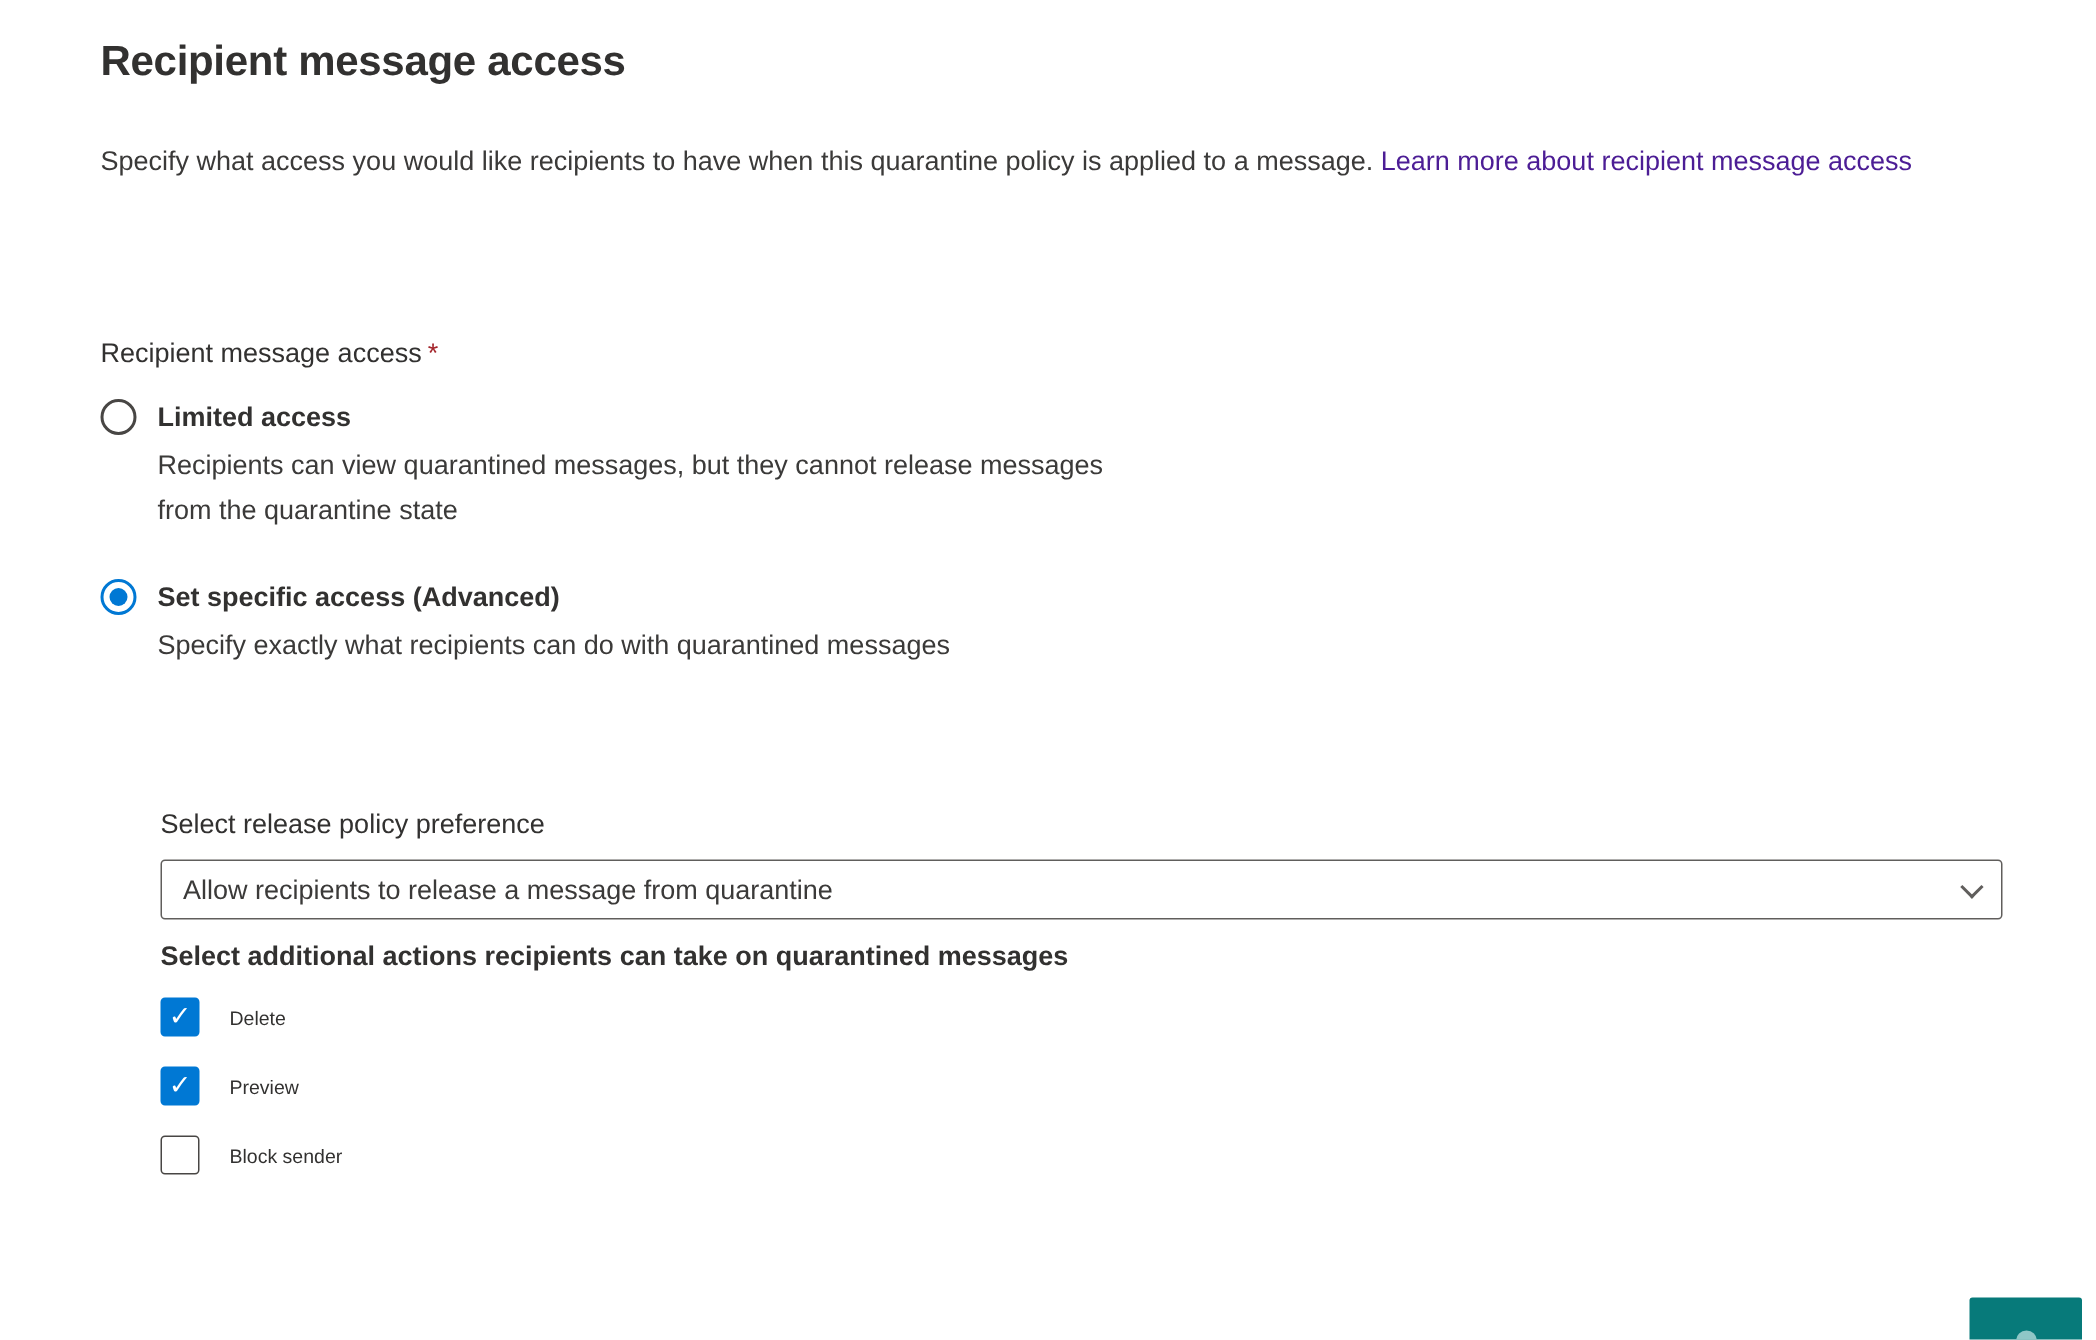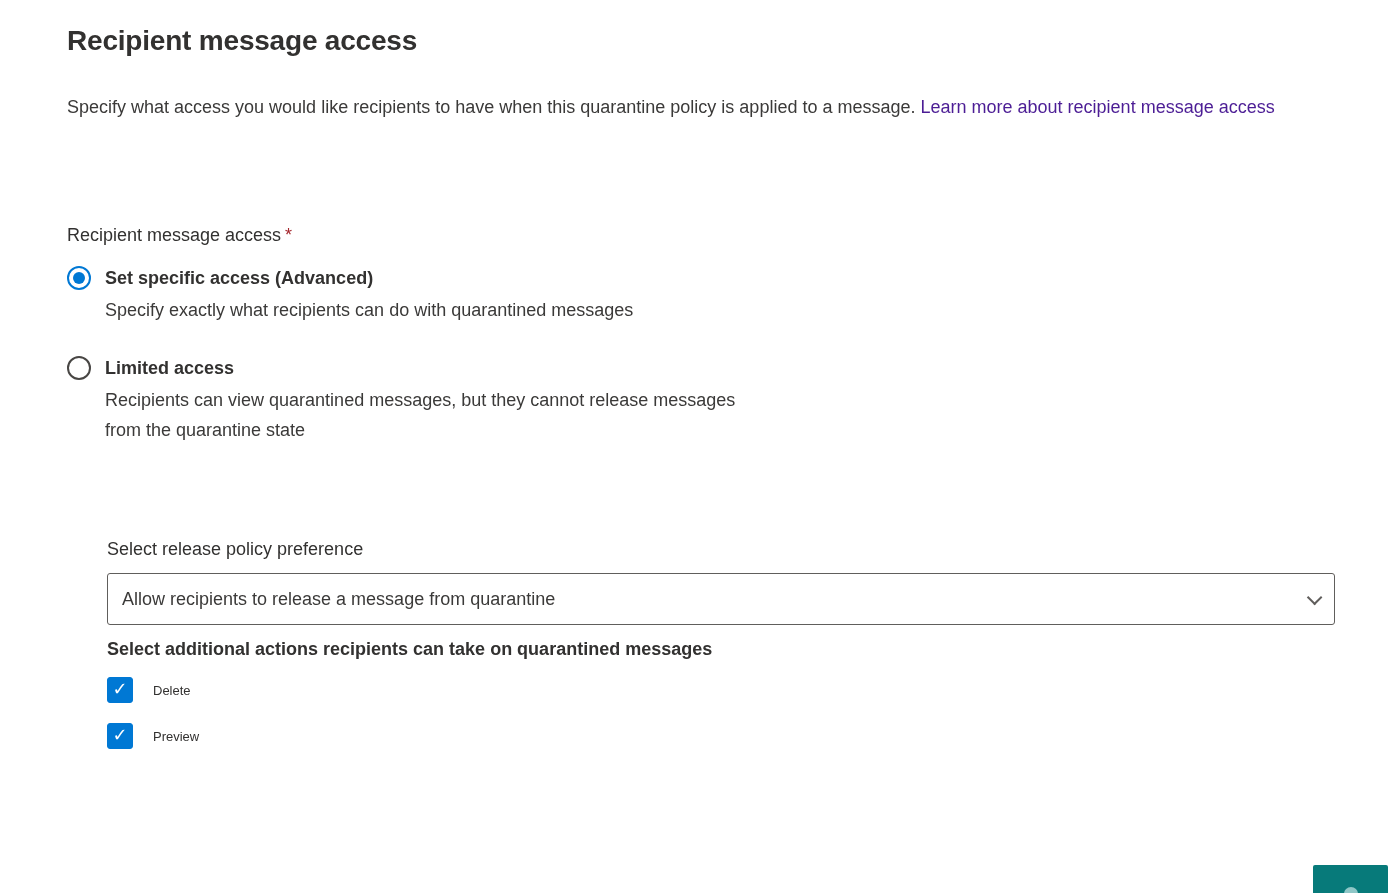--- a/index.html
+++ b/index.html
@@ -73,21 +73,21 @@
     color: #3b3a39;
     max-width: 660px;
   }
 
   
   .advanced-section { margin-top: 92px; margin-left: 40px; }
   .select-label { font-size: 18px; line-height: 24px; color: #323130; }
 
   .dropdown {
     margin-top: 12px;
-    width: 1228px; height: 52px;
+    width: 1228px; height: 40px;
     border: 1px solid #605e5c;
     border-radius: 3px;
     background: #ffffff;
     display: flex;
     align-items: center;
     padding: 0 16px 0 14px;
     cursor: pointer;
   }
   .dropdown-value { font-size: 18px; color: #3b3a39; flex: 1 1 auto; }
   .chevron {
@@ -163,32 +163,32 @@
 
   <h1 class="page-title">Recipient message access</h1>
 
   <p class="page-description"><span>Specify what access you would like recipients to have when this quarantine policy is applied to a message.</span>
     <a class="learn-more-link">Learn more about recipient message access</a></p>
 
   <div class="field-label"><span>Recipient message access</span><span class="required-marker">*</span></div>
 
   <div class="radio-option">
     <div class="radio-head">
+      <span class="radio-circle"></span>
+      <span class="radio-label">Limited access</span>
+    </div>
+    <div class="radio-desc">Recipients can view quarantined messages, but they cannot release messages from the quarantine state</div>
+  </div>
+
+  <div class="radio-option">
+    <div class="radio-head">
       <span class="radio-circle selected"></span>
       <span class="radio-label">Set specific access (Advanced)</span>
     </div>
     <div class="radio-desc">Specify exactly what recipients can do with quarantined messages</div>
-  </div>
-
-  <div class="radio-option">
-    <div class="radio-head">
-      <span class="radio-circle"></span>
-      <span class="radio-label">Limited access</span>
-    </div>
-    <div class="radio-desc">Recipients can view quarantined messages, but they cannot release messages from the quarantine state</div>
   </div>
 
   <div class="advanced-section">
 
     <div class="select-label">Select release policy preference</div>
 
     <div class="dropdown">
       <span class="dropdown-value">Allow recipients to release a message from quarantine</span>
       <span class="chevron"></span>
     </div>
@@ -205,20 +205,24 @@
         <span class="checkbox-label">Delete</span>
       </div>
 
       <div class="checkbox-row">
         <span class="checkbox-box checked">
             <span class="checkmark">✓</span>
           </span>
         <span class="checkbox-label">Preview</span>
       </div>
 
+      <div class="checkbox-row">
+        <span class="checkbox-box"></span>
+        <span class="checkbox-label">Block sender</span>
+      </div>
 
     </div>
   </div>
 </div>
 
 <button class="feedback-button">
   <span class="feedback-glyph"></span>
 </button>
 
 </body></html>

